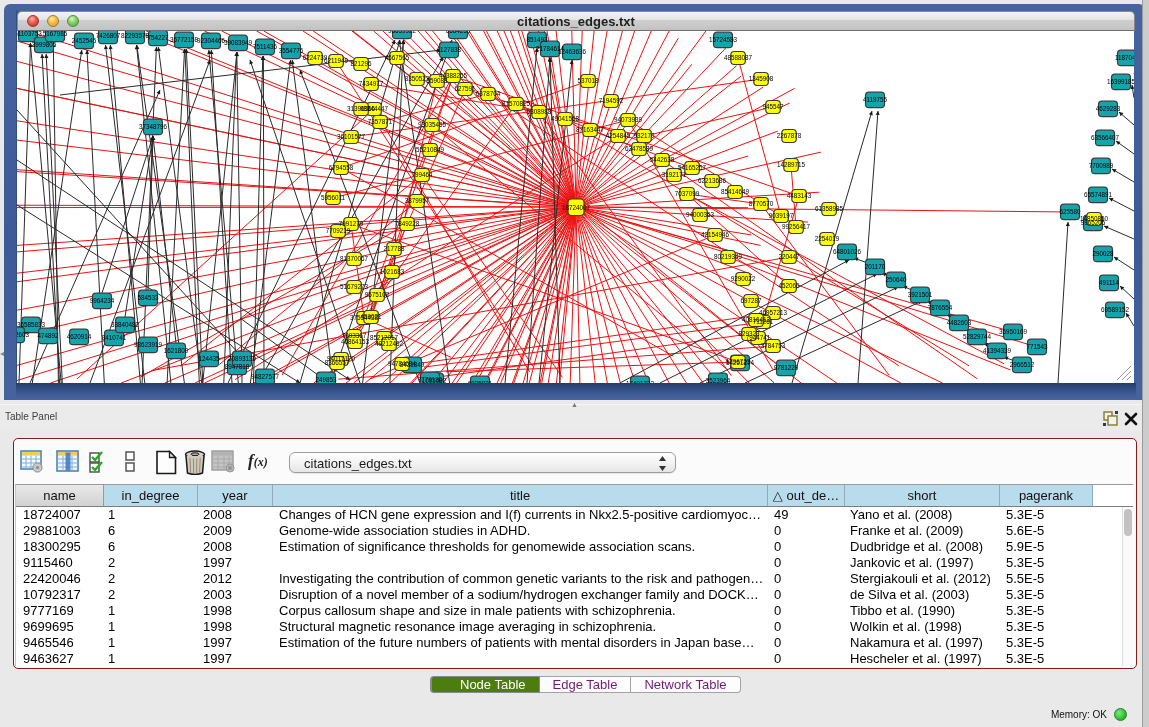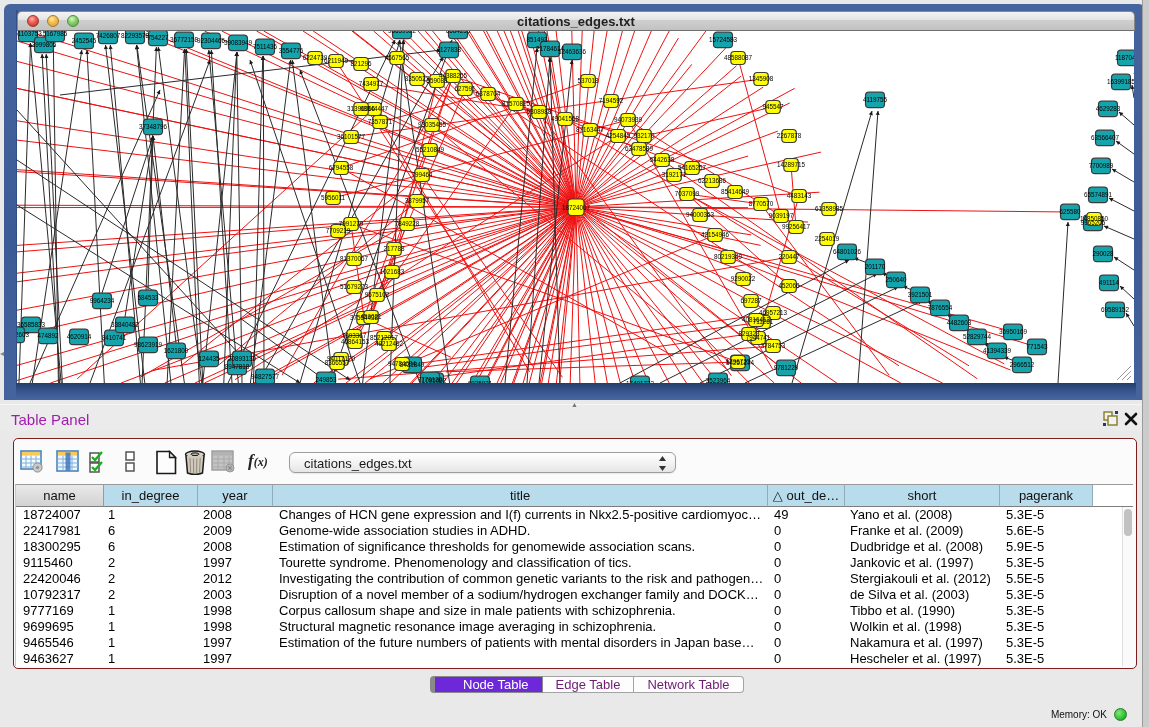--- a/index.html
+++ b/index.html
@@ -13,21 +13,21 @@
   background:linear-gradient(180deg,#f4f4f4 0%,#e3e3e3 45%,#cfcfcf 46%,#c2c2c2 100%);
   border-radius:5px 5px 0 0; border:1px solid #8a8a8a; border-bottom:1px solid #6f6f6f; }
 #titlebar .title { position:absolute; left:0; right:0; top:2px; text-align:center; font-size:13px; font-weight:bold; color:#222; }
 .tl { position:absolute; top:3px; width:12px; height:12px; border-radius:50%; }
 .tl.r { left:9px; background:radial-gradient(circle at 4px 3px,#ffb3a9 0%,#ee6a5f 35%,#d43b30 75%,#a02622 100%); border:1px solid #9a3530;}
 .tl.y { left:29px; background:radial-gradient(circle at 4px 3px,#ffe9b0 0%,#f6bf4f 40%,#e5a432 80%,#b97f1e 100%); border:1px solid #9e7b2a;}
 .tl.g { left:49px; background:radial-gradient(circle at 4px 3px,#d7f5c8 0%,#8fd271 40%,#62b448 80%,#3f8f2e 100%); border:1px solid #4e8f3f;}
 
 
 #tpheader { position:absolute; left:0px; top:404px; width:1142px; height:27px; background:#ebebeb; border-top:1px solid #f6f6f6; }
-#tpheader .t { position:absolute; left:11px; top:6px; font-size:15px; color:#a21caf; }
+#tpheader .t { position:absolute; left:5px; top:6px; font-size:10px; color:#404040; }
 #collapse-up { position:absolute; left:571px; top:-4px; font-size:7px; color:#777; }
 #float-ico { position:absolute; left:1103px; top:6px; }
 #close-x { position:absolute; left:1124px; top:7px; }
 
 
 #panel { position:absolute; left:13px; top:438px; width:1124px; height:231px;
   background:#fbfbfb; border:1px solid #7f1d1d; border-radius:5px; }
 #toolbar { position:absolute; left:0; top:0; width:100%; height:44px; }
 .tbico { position:absolute; top:11px; }
 #combo { position:absolute; left:275px; top:13px; width:387px; height:21px; border:1px solid #9d9d9d; border-radius:6px;
@@ -53,21 +53,21 @@
 .tr span { position:absolute; top:0; white-space:nowrap; }
 .c0 { left:7px; } .c1 { left:92px; } .c2 { left:187px; } .c3 { left:263px; }
 .c4 { left:758px; } .c5 { left:834px; } .c6 { left:990px; }
 
 #vscroll { position:absolute; right:3px; top:68px; width:11px; height:159px; background:#fafafa; border-left:1px solid #e0e0e0;}
 #vscroll .thumb { position:absolute; left:1px; top:2px; width:8px; height:27px; border-radius:4px; background:#c2c2c2; }
 
 
 #tabs { position:absolute; left:430px; top:676px; height:17px; display:flex; font-size:13px; }
 #tabs .seg { height:17px; line-height:16px; padding:0 13px; background:#fdfdfd; border:1px solid #a3a3a3; border-left:none; color:#701a75; }
-#tabs .seg.first { border-left:5px solid #6d28d9; border-radius:4px 0 0 4px; background:#6d28d9; color:#fff; border-color:#8a8a8a;padding-left:28px;}
+#tabs .seg.first { border-left:2px solid #6d28d9; border-radius:4px 0 0 4px; background:#4d7c0f; color:#fff; border-color:#8a8a8a;padding-left:28px;}
 #tabs .seg.last { border-radius:0 4px 4px 0; }
 
 
 #status { position:absolute; left:0; top:700px; width:1149px; height:27px; }
 #status .mem { position:absolute; right:42px; top:9px; font-size:10px; color:#111; }
 #status .dot { position:absolute; right:22px; top:8px; width:13px; height:13px; border-radius:50%;
   background:radial-gradient(circle at 4px 4px,#7fe87f,#22bb22 70%,#118811); border:1px solid #2a7a2a;}
 
 
 #rstrip { position:absolute; right:0; top:0; width:7px; height:727px; background:#cccccc; border-left:1px solid #9b9b9b; }
@@ -888,42 +888,41 @@
 <div class="tr">
           <span class="c0">18724007</span>
           <span class="c1">1</span>
           <span class="c2">2008</span>
           <span class="c3">Changes of HCN gene expression and I(f) currents in Nkx2.5‑positive cardiomyoc…</span>
           <span class="c4">49</span>
           <span class="c5">Yano et al. (2008)</span>
           <span class="c6">5.3E‑5</span>
         </div>
 <div class="tr">
-          <span class="c0">22417981</span>
+          <span class="c0">29881003</span>
           <span class="c1">6</span>
           <span class="c2">2009</span>
           <span class="c3">Genome‑wide association studies in ADHD.</span>
           <span class="c4">0</span>
           <span class="c5">Franke et al. (2009)</span>
           <span class="c6">5.6E‑5</span>
         </div>
 <div class="tr">
           <span class="c0">18300295</span>
           <span class="c1">6</span>
           <span class="c2">2008</span>
           <span class="c3">Estimation of significance thresholds for genomewide association scans.</span>
           <span class="c4">0</span>
           <span class="c5">Dudbridge et al. (2008)</span>
           <span class="c6">5.9E‑5</span>
         </div>
 <div class="tr">
           <span class="c0">9115460</span>
           <span class="c1">2</span>
           <span class="c2">1997</span>
-          <span class="c3">Tourette syndrome. Phenomenology and classification of tics.</span>
           <span class="c4">0</span>
           <span class="c5">Jankovic et al. (1997)</span>
           <span class="c6">5.3E‑5</span>
         </div>
 <div class="tr">
           <span class="c0">22420046</span>
           <span class="c1">2</span>
           <span class="c2">2012</span>
           <span class="c3">Investigating the contribution of common genetic variants to the risk and pathogen…</span>
           <span class="c4">0</span>

